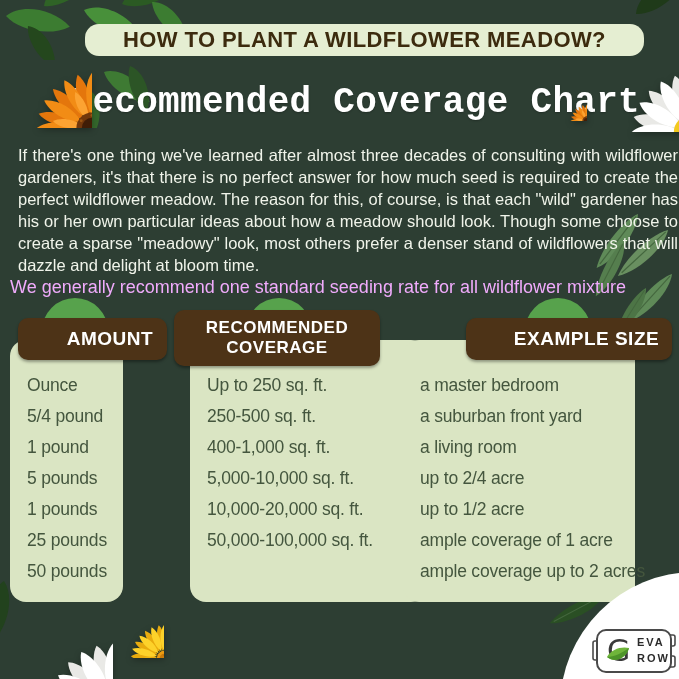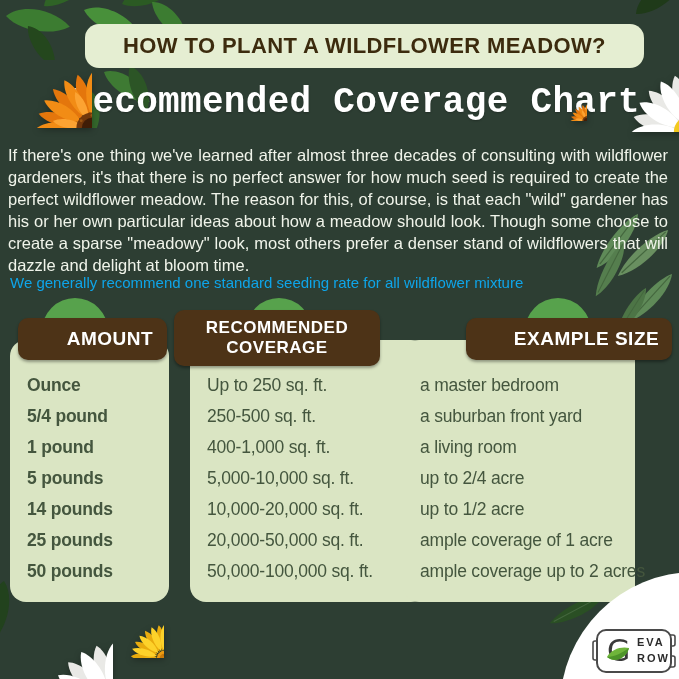--- a/index.html
+++ b/index.html
@@ -4,62 +4,62 @@
 <style>
   html,body{margin:0;padding:0;background:#1c2620;}
   .poster{
     position:relative;width:679px;height:679px;overflow:hidden;
     background:#2d3e33;
     font-family:"Liberation Sans","DejaVu Sans",sans-serif;
   }
   .abs{position:absolute;}
   
   .banner{
-    position:absolute;left:85px;top:24px;width:559px;height:44px;
+    position:absolute;left:85px;top:24px;width:559px;height:32px;
     background:#e5eed2;border-radius:14px;z-index:2;
     display:flex;align-items:center;justify-content:center;
   }
   .banner h1{
     margin:0;font-size:22px;font-weight:bold;color:#3c2b0e;
     letter-spacing:.4px;white-space:nowrap;
   }
   .subtitle{
     position:absolute;left:0;top:82px;width:640px;text-align:right;z-index:2;
     font-size:36px;font-weight:bold;color:#ffffff;letter-spacing:.3px;
     text-shadow:0 1px 2px rgba(0,0,0,.25);
     font-family:Liberation Mono, monospace;
   }
   
   .intro{
-    position:absolute;left:8px;top:127px;width:660px;z-index:2;
+    position:absolute;left:18px;top:127px;width:660px;z-index:2;
     color:#f0f4ea;font-size:16.5px;line-height:22px;text-align:justify;
   }
   .note{
     position:absolute;left:10px;top:259px;width:660px;z-index:2;
-    color:#0ea5e9;font-size:15px;
+    color:#f0abfc;font-size:18px;
   }
   
   .dome{
     position:absolute;top:298px;width:66px;height:34px;z-index:1;
     background:#57a24c;border-radius:66px 66px 0 0;
   }
   .pill{
     position:absolute;z-index:3;background:#4d3317;border-radius:10px;
     color:#fff;font-weight:bold;display:flex;align-items:center;justify-content:center;
     text-align:center;letter-spacing:.5px;box-shadow:0 2px 3px rgba(0,0,0,.35);padding-left:35px;
   }
   .pill1{left:18px;top:318px;width:114px;height:42px;font-size:19px;}
   .pill2{left:174px;top:310px;width:206px;height:56px;font-size:17px;line-height:1.2;padding:0 8px;box-sizing:border-box;}
   .pill3{left:466px;top:318px;width:171px;height:42px;font-size:19px;}
   .card{
     position:absolute;top:340px;height:262px;z-index:2;
     background:#dae5c3;border-radius:16px;box-sizing:border-box;
     padding-top:30px;
   }
-  .card1{left:10px;width:159px;font-weight:bold;}
+  .card1{left:10px;width:113px;}
   .card2{left:157px;width:237px;margin-left:33px;}
   .card3{left:403px;width:232px;}
   .row{
     height:31px;line-height:31px;padding-left:17px;
     color:#44563e;font-size:17.5px;letter-spacing:-.2px;white-space:nowrap;
   }
   
   .flower{position:absolute;filter:drop-shadow(0 2px 3px rgba(0,0,0,.3));}
   .z1{z-index:1}.z2{z-index:2}.z3{z-index:3}.z4{z-index:4}
   .corner-circle{
@@ -267,36 +267,35 @@
 
   <div class="dome" style="left:42px"></div>
   <div class="pill pill1">
     <span>AMOUNT</span>
   </div>
   <div class="card card1">
     <div class="row">Ounce</div>
     <div class="row">5/4 pound</div>
     <div class="row">1 pound</div>
     <div class="row">5 pounds</div>
-    <div class="row">14 pounds</div>
+    <div class="row">1 pounds</div>
     <div class="row">25 pounds</div>
     <div class="row">50 pounds</div>
   </div>
 
   <div class="dome" style="left:246px"></div>
   <div class="pill pill2">
     <span>RECOMMENDED COVERAGE</span>
   </div>
   <div class="card card2">
     <div class="row">Up to 250 sq. ft.</div>
     <div class="row">250-500 sq. ft.</div>
     <div class="row">400-1,000 sq. ft.</div>
     <div class="row">5,000-10,000 sq. ft.</div>
     <div class="row">10,000-20,000 sq. ft.</div>
-    <div class="row">20,000-50,000 sq. ft.</div>
     <div class="row">50,000-100,000 sq. ft.</div>
   </div>
 
   <div class="dome" style="left:525px"></div>
   <div class="pill pill3">
     <span>EXAMPLE SIZE</span>
   </div>
   <div class="card card3">
     <div class="row">a master bedroom</div>
     <div class="row">a suburban front yard</div>

